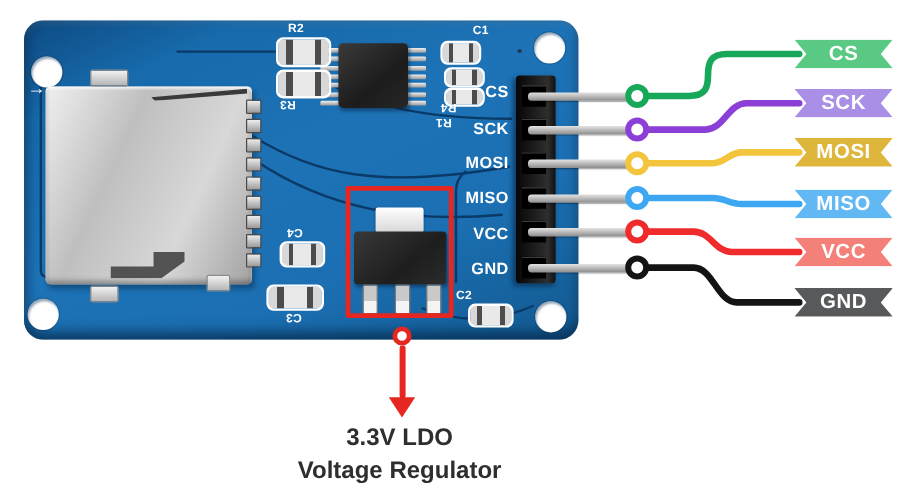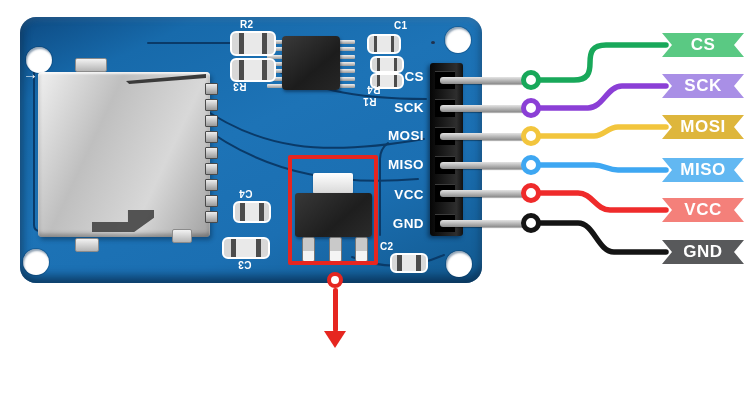--- a/index.html
+++ b/index.html
@@ -262,15 +262,17 @@
   <div class="reg-leg l1"></div>
   <div class="reg-leg l2"></div>
   <div class="reg-leg l3"></div>
   <div class="redbox"></div>
 
   <div class="arrow-ring"></div>
   <div class="arrow-shaft"></div>
   <div class="arrow-head"></div>
 
   <div class="caption">
+    <div>3.3V LDO</div>
+    <div>Voltage Regulator</div>
   </div>
 
 </div>
 
 </body></html>

